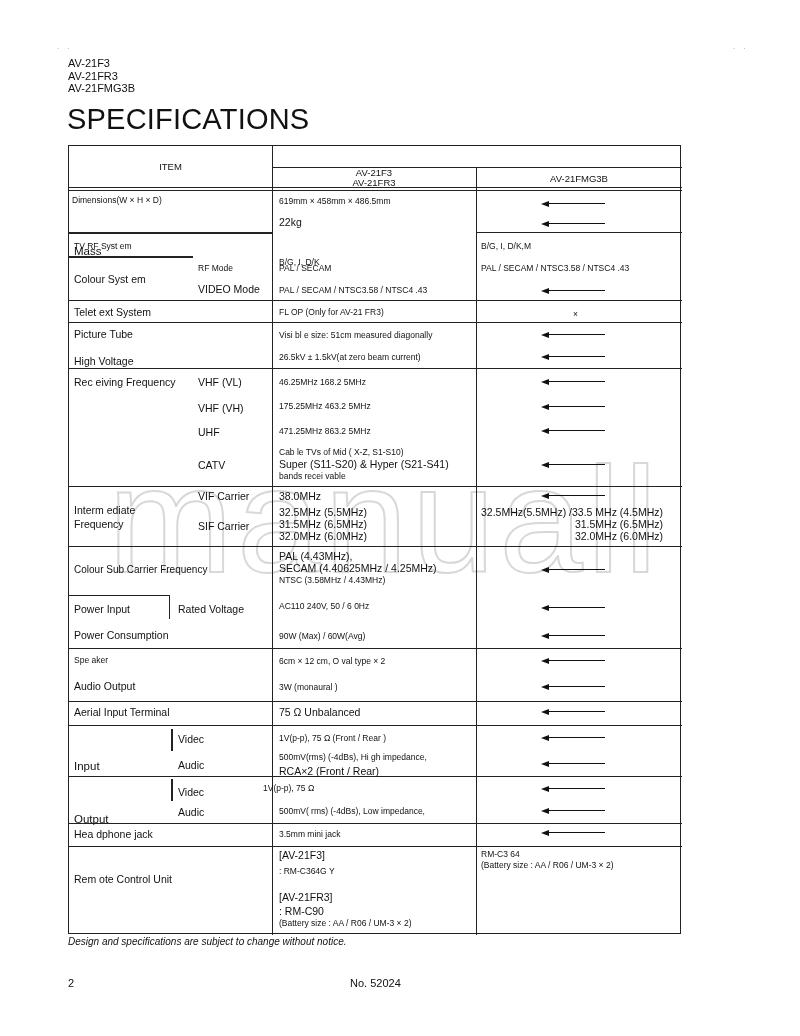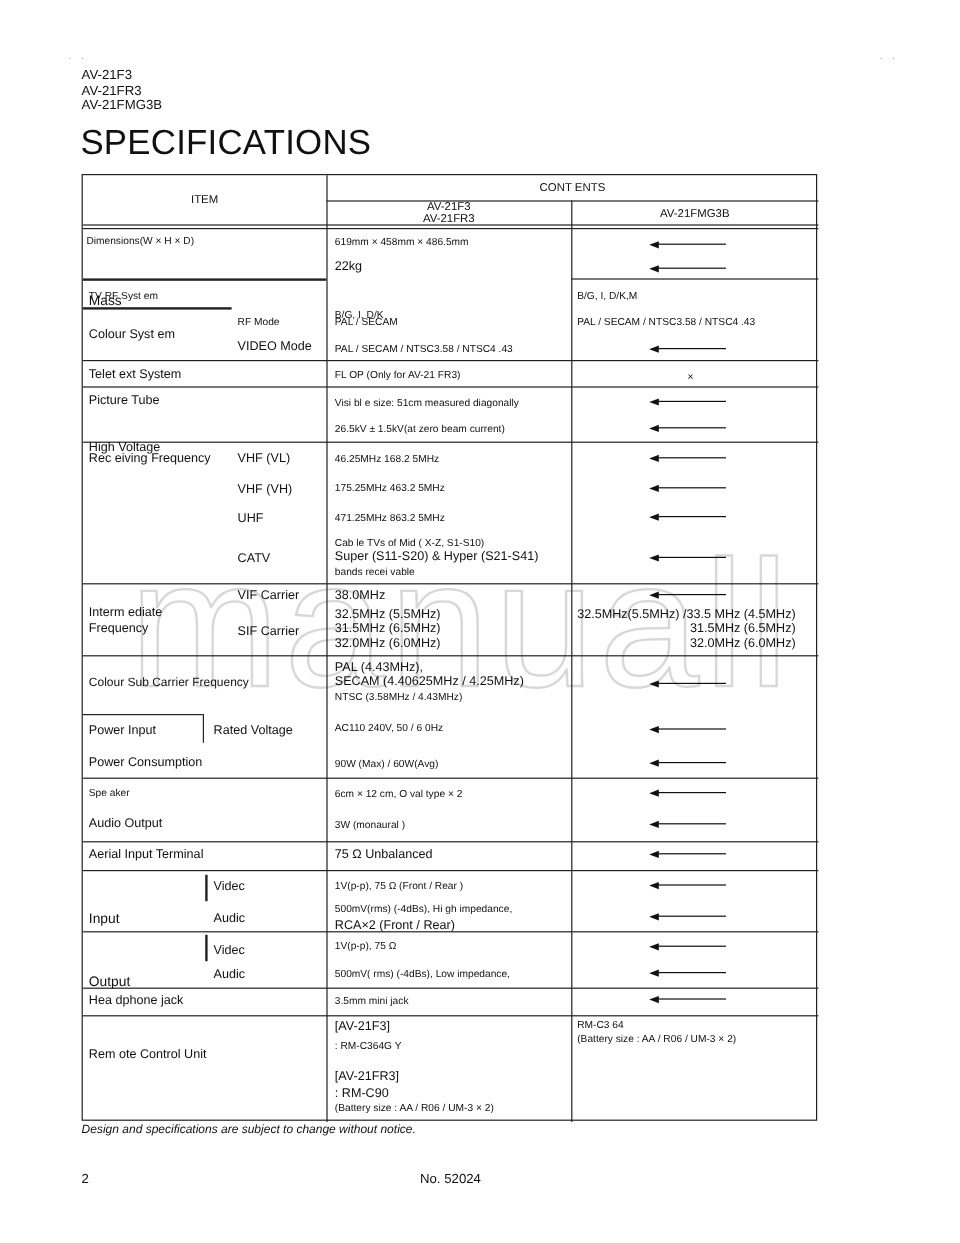--- a/index.html
+++ b/index.html
@@ -75,21 +75,20 @@
   <div class="hline" style="left:0;top:502px;width:613px;"></div>
   <div class="hline" style="left:0;top:555px;width:613px;"></div>
   <div class="hline" style="left:0;top:579px;width:613px;"></div>
   <div class="vline thick" style="left:102px;top:583px;height:22px;"></div>
   <div class="hline" style="left:0;top:630px;width:613px;"></div>
   <div class="vline thick" style="left:102px;top:633px;height:22px;"></div>
   <div class="hline" style="left:0;top:677px;width:613px;"></div>
   <div class="hline" style="left:0;top:700px;width:613px;"></div>
 
   <div class="t hdr" style="left:0;top:15px;width:203px;">ITEM</div>
-  <div class="t hdr s8" style="left:203px;top:5px;width:410px;">CONT ENTS</div>
   <div class="t hdr s8" style="left:203px;top:22px;width:204px;line-height:10px;">
     <div>AV-21F3</div>
     <div>AV-21FR3</div>
   </div>
   <div class="t hdr s8" style="left:407px;top:27px;width:206px;">AV-21FMG3B</div>
 
   <div class="t s8" style="left:3px;top:49px;">Dimensions(W × H × D)</div>
   <div class="t s8" style="left:210px;top:50px;">619mm × 458mm × 486.5mm</div>
   <div class="arrow" style="left:472px;top:55px;"></div>
   <div class="t s11" style="left:5px;top:70px;">Mass</div>
@@ -107,21 +106,21 @@
   <div class="t s8" style="left:210px;top:139px;">PAL / SECAM / NTSC3.58 / NTSC4 .43</div>
   <div class="arrow" style="left:472px;top:142px;"></div>
 
   <div class="t s10" style="left:5px;top:160px;">Telet ext System</div>
   <div class="t s8" style="left:210px;top:161px;">FL OP (Only for AV-21 FR3)</div>
   <div class="t s8" style="left:504px;top:163px;">×</div>
 
   <div class="t s10" style="left:5px;top:182px;">Picture Tube</div>
   <div class="t s8" style="left:210px;top:184px;">Visi bl e size: 51cm measured diagonally</div>
   <div class="arrow" style="left:472px;top:186px;"></div>
-  <div class="t s10" style="left:5px;top:221px;">High Voltage</div>
+  <div class="t s10" style="left:5px;top:209px;">High Voltage</div>
   <div class="t s8" style="left:210px;top:206px;text-align:center;">26.5kV ± 1.5kV(at zero beam current)</div>
   <div class="arrow" style="left:472px;top:208px;"></div>
 
   <div class="t s10" style="left:5px;top:230px;">Rec eiving Frequency</div>
   <div class="t s10" style="left:129px;top:230px;">VHF (VL)</div>
   <div class="t s8" style="left:210px;top:231px;">46.25MHz  168.2 5MHz</div>
   <div class="arrow" style="left:472px;top:233px;"></div>
   <div class="t s10" style="left:129px;top:256px;">VHF (VH)</div>
   <div class="t s8" style="left:210px;top:255px;">175.25MHz  463.2 5MHz</div>
   <div class="arrow" style="left:472px;top:258px;"></div>
@@ -188,21 +187,21 @@
   <div class="arrow" style="left:472px;top:589px;"></div>
   <div class="t s10" style="left:109px;top:613px;">Audic</div>
   <div class="t" style="left:210px;top:604px;line-height:14px;">
     <div class="s8">500mV(rms) (-4dBs), Hi gh impedance,</div>
     <div class="s10">RCA×2 (Front / Rear)</div>
   </div>
   <div class="arrow" style="left:472px;top:615px;"></div>
 
   <div class="t s11" style="left:5px;top:638px;">Output</div>
   <div class="t s10" style="left:109px;top:640px;">Videc</div>
-  <div class="t s8" style="left:210px;top:637px;">1V(p-p), 75 Ω</div>
+  <div class="t s8" style="left:194px;top:637px;">1V(p-p), 75 Ω</div>
   <div class="arrow" style="left:472px;top:640px;"></div>
   <div class="t s10" style="left:109px;top:660px;">Audic</div>
   <div class="t s8" style="left:210px;top:660px;">500mV( rms) (-4dBs), Low impedance,</div>
   <div class="arrow" style="left:472px;top:662px;"></div>
 
   <div class="t s10" style="left:5px;top:682px;">Hea dphone jack</div>
   <div class="t s8" style="left:210px;top:683px;">3.5mm mini jack</div>
   <div class="arrow" style="left:472px;top:684px;"></div>
 
   <div class="t s10" style="left:5px;top:727px;">Rem ote Control Unit</div>

